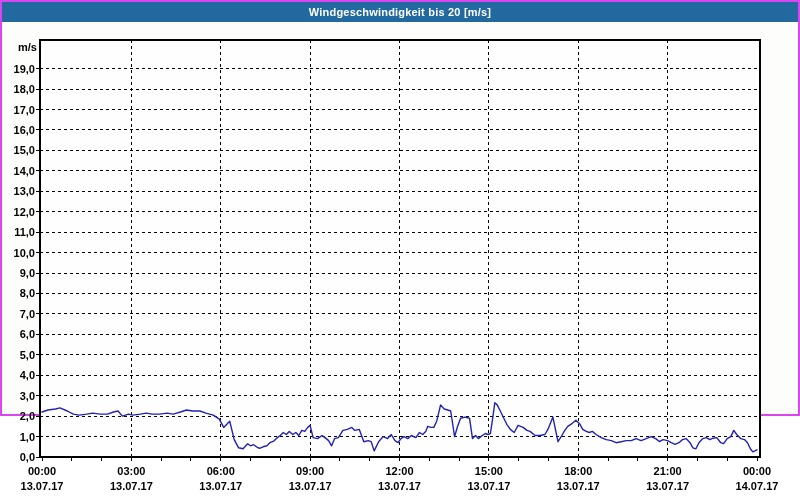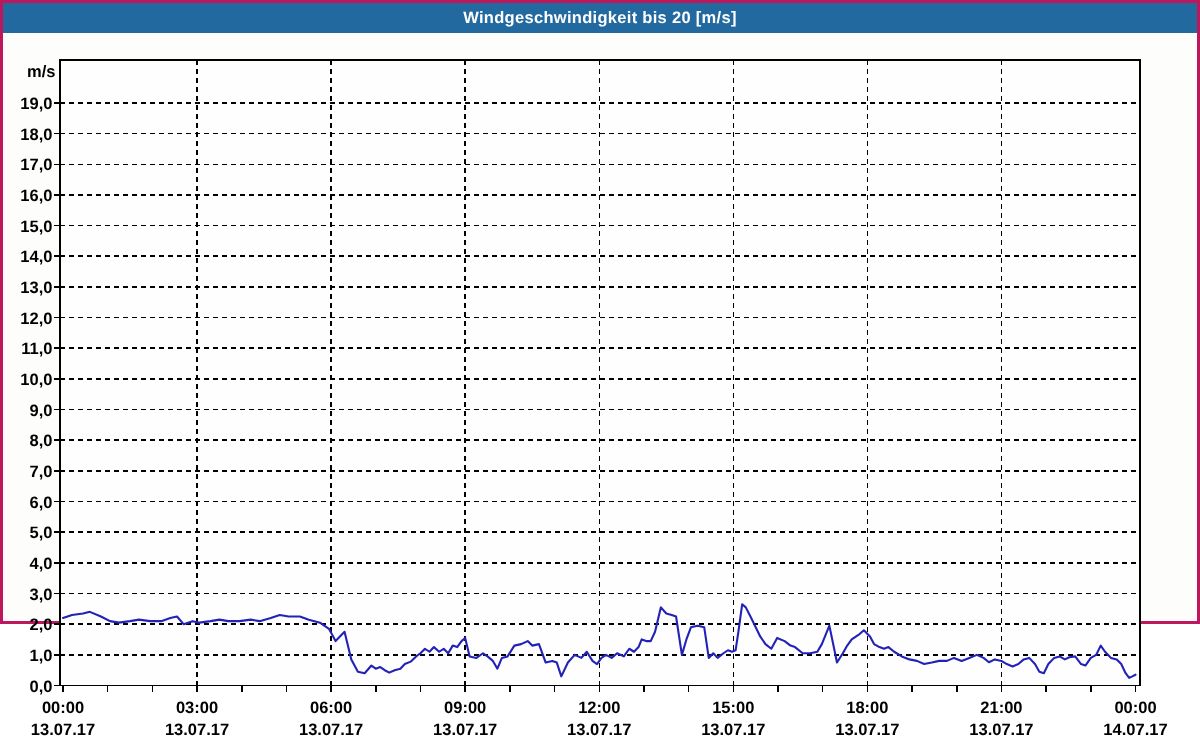--- a/index.html
+++ b/index.html
@@ -1,19 +1,19 @@
 <!DOCTYPE html>
 <html><head>
 <meta charset="utf-8">
 <style>
   html,body{margin:0;padding:0;}
   body{width:800px;height:500px;font-family:"Liberation Sans",sans-serif;background:#ffffff;}
   .window{
     box-sizing:border-box;width:800px;height:416px;
-    border:2px solid #be185d;display:flex;flex-direction:column;background:#fdfefb;
+    border:2px solid #d946ef;display:flex;flex-direction:column;background:#fdfefb;
   }
   .titlebar{
     height:20px;flex:0 0 20px;background:#21699e;color:#fff;
     display:flex;align-items:center;justify-content:center;
     font-size:11px;font-weight:bold;letter-spacing:0.2px;
   }
   .chart-area{position:relative;flex:1 1 auto;background:#fdfefb;}
   .chart-area svg{position:absolute;left:0;top:0;width:796px;height:476px;display:block;}
   svg text{font-family:"Liberation Sans",sans-serif;font-size:11px;font-weight:bold;fill:#000;}
 </style>

